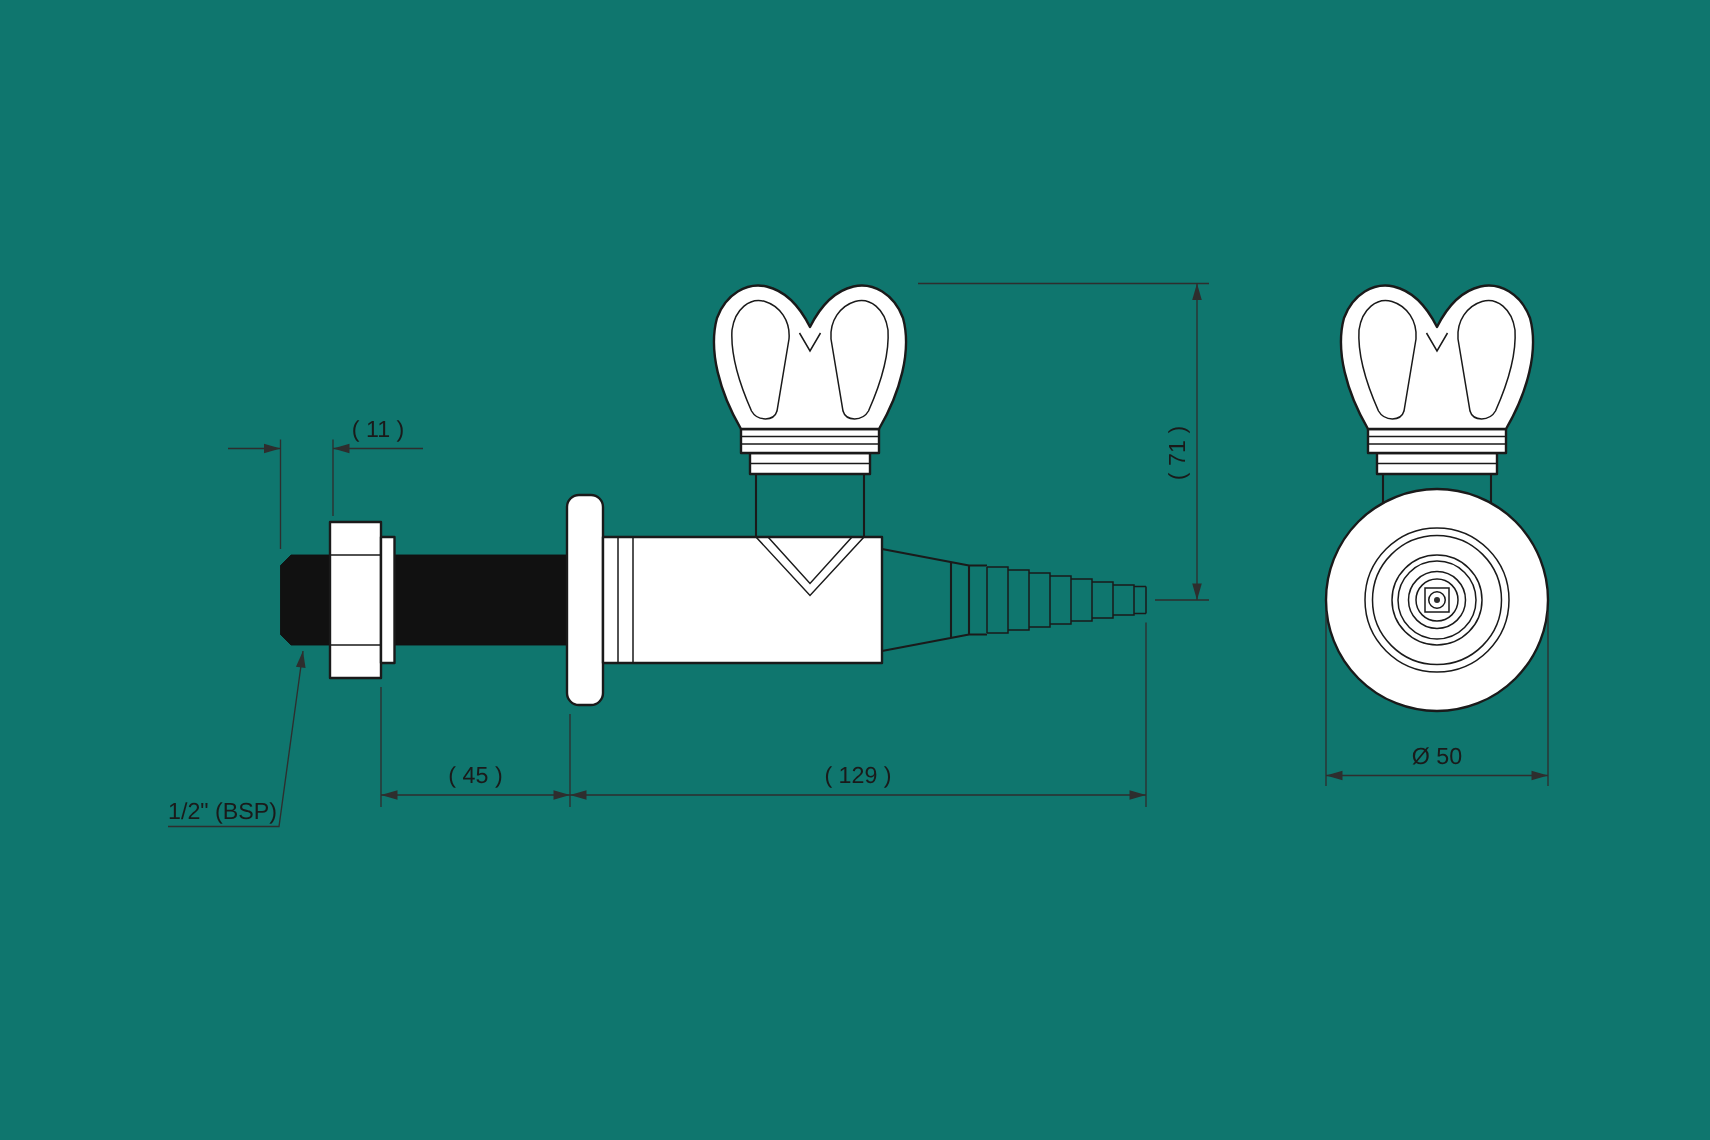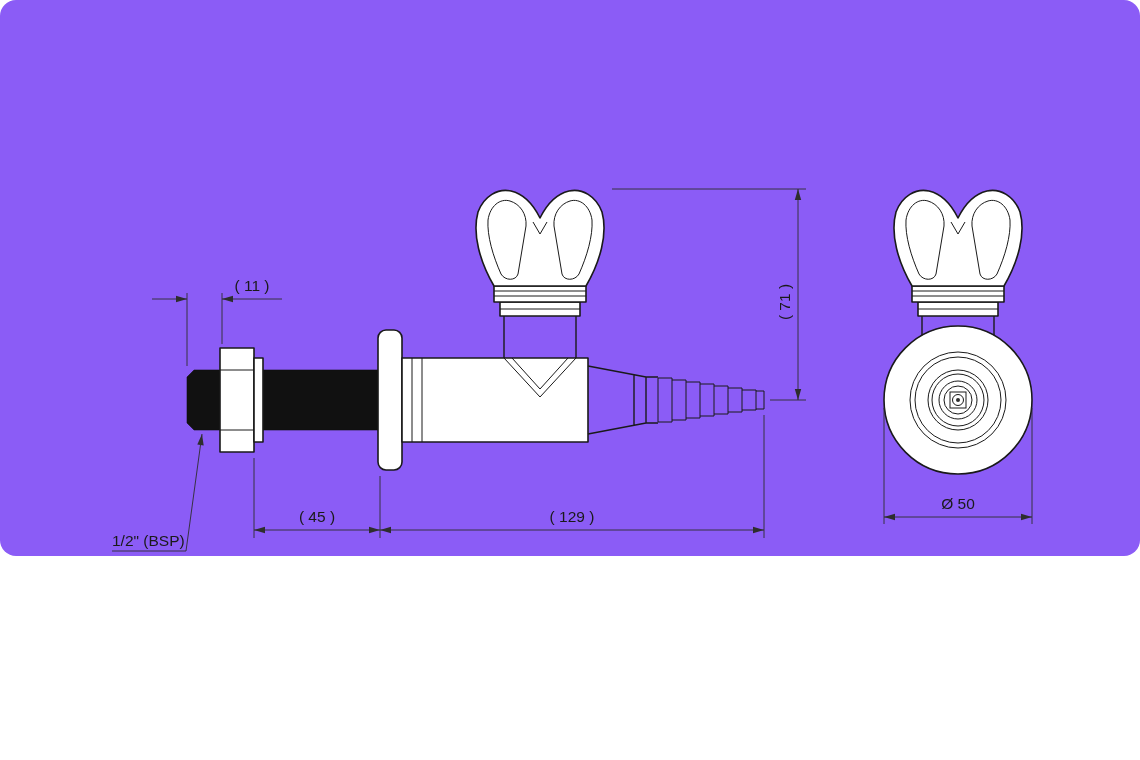--- a/index.html
+++ b/index.html
@@ -1,16 +1,16 @@
 <!DOCTYPE html>
 <html><head>
 <meta charset="utf-8">
 <style>
   html,body { margin:0; padding:0; background:#ffffff; }
-  .page { position:relative; width:1140px; height:556px; background:#8b5cf6; overflow:hidden;border-radius:16px; }
+  .page { position:relative; width:1140px; height:760px; background:#0f766e; overflow:hidden; }
   svg { display:block; }
   .ol  { fill:#ffffff; stroke:#1a1a1a; stroke-width:1.6; stroke-linejoin:round; }
   .ln  { fill:none;    stroke:#1a1a1a; stroke-width:1.4; stroke-linejoin:round; }
   .tn  { fill:none;    stroke:#1a1a1a; stroke-width:1; }
   .blk { fill:#111111; stroke:#111111; stroke-width:0.6; }
   .dm  { fill:none;    stroke:#2e2e2e; stroke-width:0.9; }
   .ar  { fill:#2e2e2e; stroke:none; }
   .dimtext { font-family:"Liberation Sans", sans-serif; font-size:15.5px; fill:#1a1a1a; }
 </style>
 </head>

